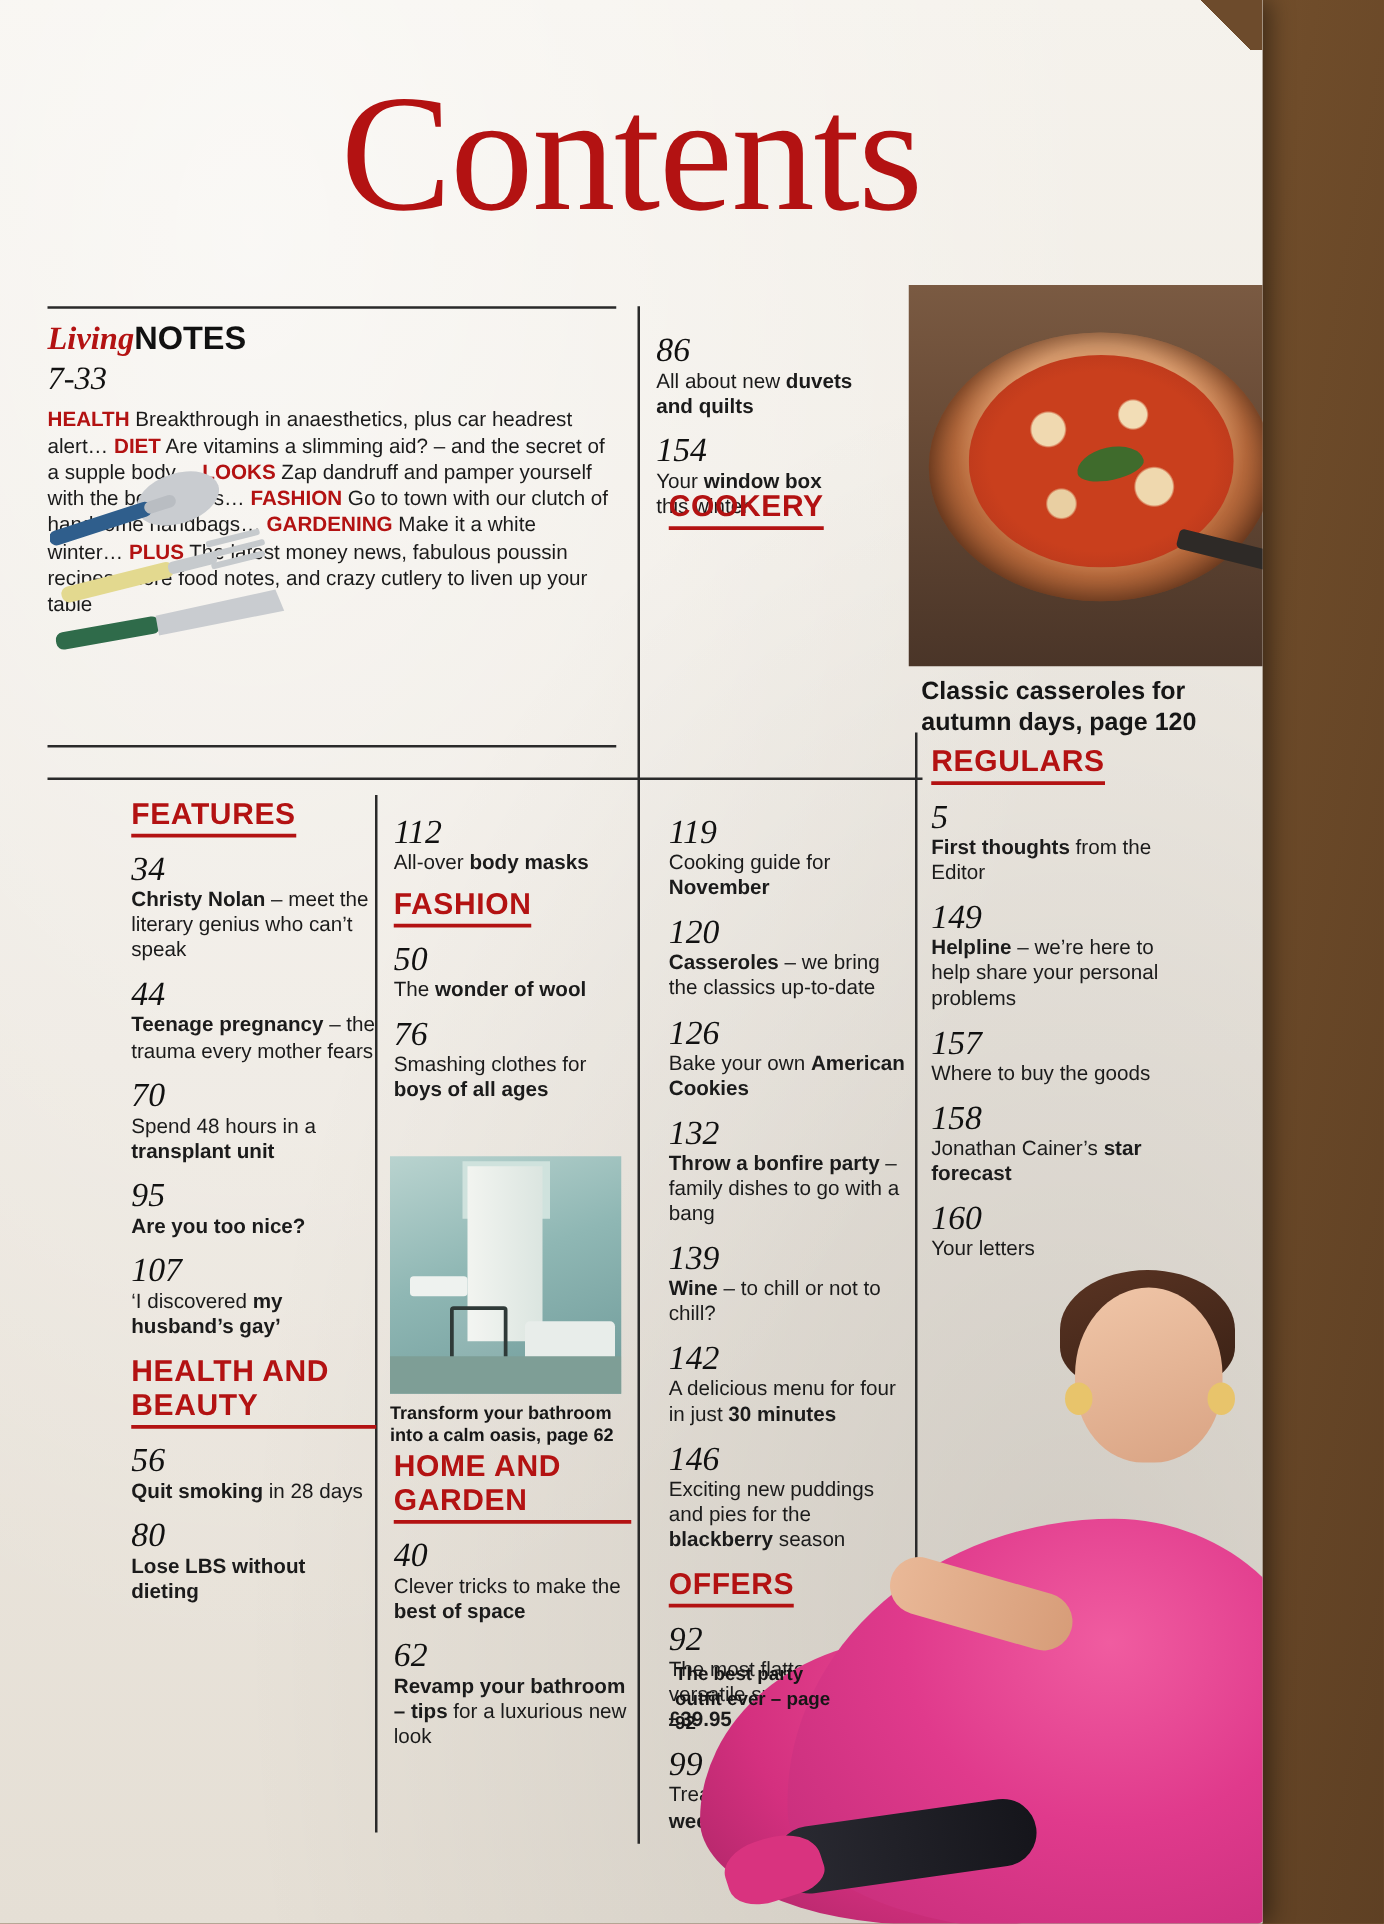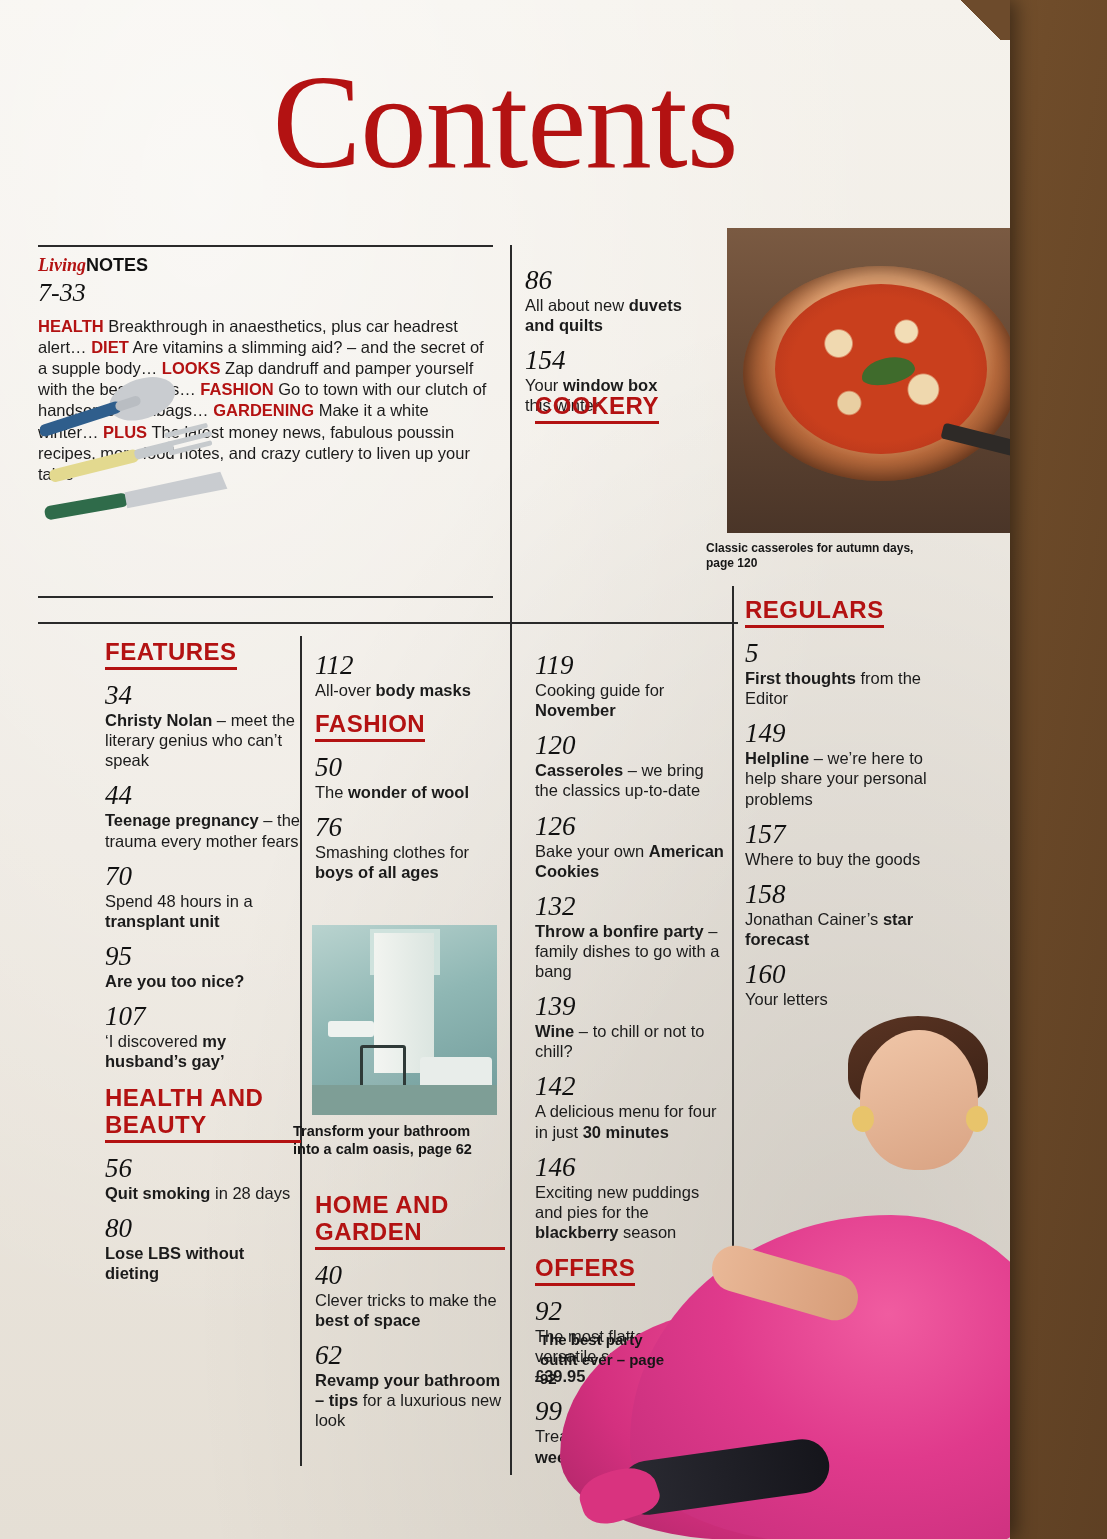--- a/index.html
+++ b/index.html
@@ -55,21 +55,21 @@
   }
   .pnum{
     font-family:"Liberation Serif", serif;font-style:italic;
     font-size:27px;color:#111;line-height:1;margin-top:9px;
   }
   .entry{font-size:16.5px;line-height:1.22;color:#1b1b1b;}
   .entry b{font-weight:bold;}
 
   
   #living{position:absolute;left:38px;top:255px;width:455px;}
-  #living .title{font-size:18px;font-weight:bold;color:#111;}
+  #living .title{font-size:26px;font-weight:bold;color:#111;}
   #living .title .it{font-family:"Liberation Serif",serif;font-style:italic;color:#b31212;font-weight:bold;}
   #living .range{font-family:"Liberation Serif",serif;font-style:italic;font-size:26px;color:#111;margin-top:2px;}
   #living .body{margin-top:8px;font-size:16.5px;line-height:1.28;color:#1b1b1b;}
   #living .body .k{color:#b31212;font-weight:bold;}
   .cutlery{
     position:absolute;left:40px;top:370px;width:200px;height:160px;pointer-events:none;
   }
 
   
   #topmid{position:absolute;left:525px;top:255px;width:190px;}
@@ -93,22 +93,22 @@
     background:
       radial-gradient(circle at 30% 35%, #f0d9b0 0 7%, rgba(0,0,0,0) 8%),
       radial-gradient(circle at 62% 28%, #f2ddb6 0 6%, rgba(0,0,0,0) 7%),
       radial-gradient(circle at 70% 62%, #efd8ae 0 8%, rgba(0,0,0,0) 9%),
       radial-gradient(circle at 35% 70%, #e9cfa2 0 6%, rgba(0,0,0,0) 7%),
       radial-gradient(ellipse at 50% 50%, #c93f1d 0 60%, #a8301a 100%);
   }
   .basil{position:absolute;left:118px;top:92px;width:54px;height:26px;border-radius:50% 50% 50% 50%/60% 60% 40% 40%;background:#3f6b2c;transform:rotate(-12deg);}
   .handle{position:absolute;left:214px;top:206px;width:96px;height:16px;background:#2e2a27;border-radius:4px;transform:rotate(14deg);}
   .photo-caption{
-    position:absolute;left:706px;top:541px;width:230px;
-    font-size:12px;font-weight:bold;line-height:1.25;color:#161616;
+    position:absolute;left:737px;top:541px;width:230px;
+    font-size:20px;font-weight:bold;line-height:1.25;color:#161616;
   }
 
   
   #col1{position:absolute;left:105px;top:638px;width:196px;}
   #col2{position:absolute;left:315px;top:640px;width:185px;}
   #col3{position:absolute;left:535px;top:640px;width:195px;}
   #col4{position:absolute;left:745px;top:596px;width:195px;}
 
   .sec-title{font-size:24px;}
   .blk{margin-top:12px;}
@@ -121,21 +121,21 @@
     background:linear-gradient(160deg,#b9d3cf 0%, #8fb7b4 45%, #6f9a99 100%);
     overflow:hidden;
   }
   .bath-curtain{position:absolute;left:62px;top:8px;width:60px;height:140px;background:linear-gradient(90deg,#f2f4f0,#dbe5e0);}
   .bath-win{position:absolute;left:58px;top:4px;width:70px;height:46px;background:#cfe2dd;}
   .bath-tub{position:absolute;left:108px;top:132px;width:72px;height:34px;background:#e8edea;border-radius:4px;}
   .bath-sink{position:absolute;left:16px;top:96px;width:46px;height:16px;background:#eef2ef;border-radius:3px;}
   .bath-chair{position:absolute;left:48px;top:120px;width:40px;height:52px;border:3px solid #2f3a38;border-radius:3px;background:rgba(255,255,255,.12);}
   .bath-floor{position:absolute;left:0;bottom:0;width:100%;height:30px;background:#7e9e96;}
   .bath-cap{
-    position:absolute;left:293px;top:1122px;width:190px;
+    position:absolute;left:312px;top:1122px;width:190px;
     font-size:14.5px;font-weight:bold;line-height:1.25;color:#161616;
   }
 
   
   .model{
     position:absolute;left:560px;top:1010px;width:520px;height:529px;pointer-events:none;
   }
   .m-dress{
     position:absolute;left:70px;top:205px;width:430px;height:330px;
     background:radial-gradient(ellipse at 60% 30%, #f05ca0 0%, #e03a8c 45%, #c22c78 100%);
@@ -308,21 +308,21 @@
       <div class="photo-bath">
         <div class="bath-win"></div>
         <div class="bath-curtain"></div>
         <div class="bath-sink"></div>
         <div class="bath-chair"></div>
         <div class="bath-tub"></div>
         <div class="bath-floor"></div>
       </div>
       <div class="bath-cap">Transform your bathroom into a calm oasis, page 62</div>
 
-      <div style="position:absolute;left:315px;top:1192px;width:190px;">
+      <div style="position:absolute;left:315px;top:1161px;width:190px;">
         <div class="sec-head sec-title" style="line-height:1.12;">HOME AND GARDEN</div>
         <div id="hg-list">
             <div class="blk">
               <div class="pnum">40</div>
               <div class="entry">Clever tricks to make the <b>best of space</b></div>
             </div>
             <div class="blk">
               <div class="pnum">62</div>
               <div class="entry"><b>Revamp your bathroom – tips</b> for a luxurious new look</div>
             </div>

